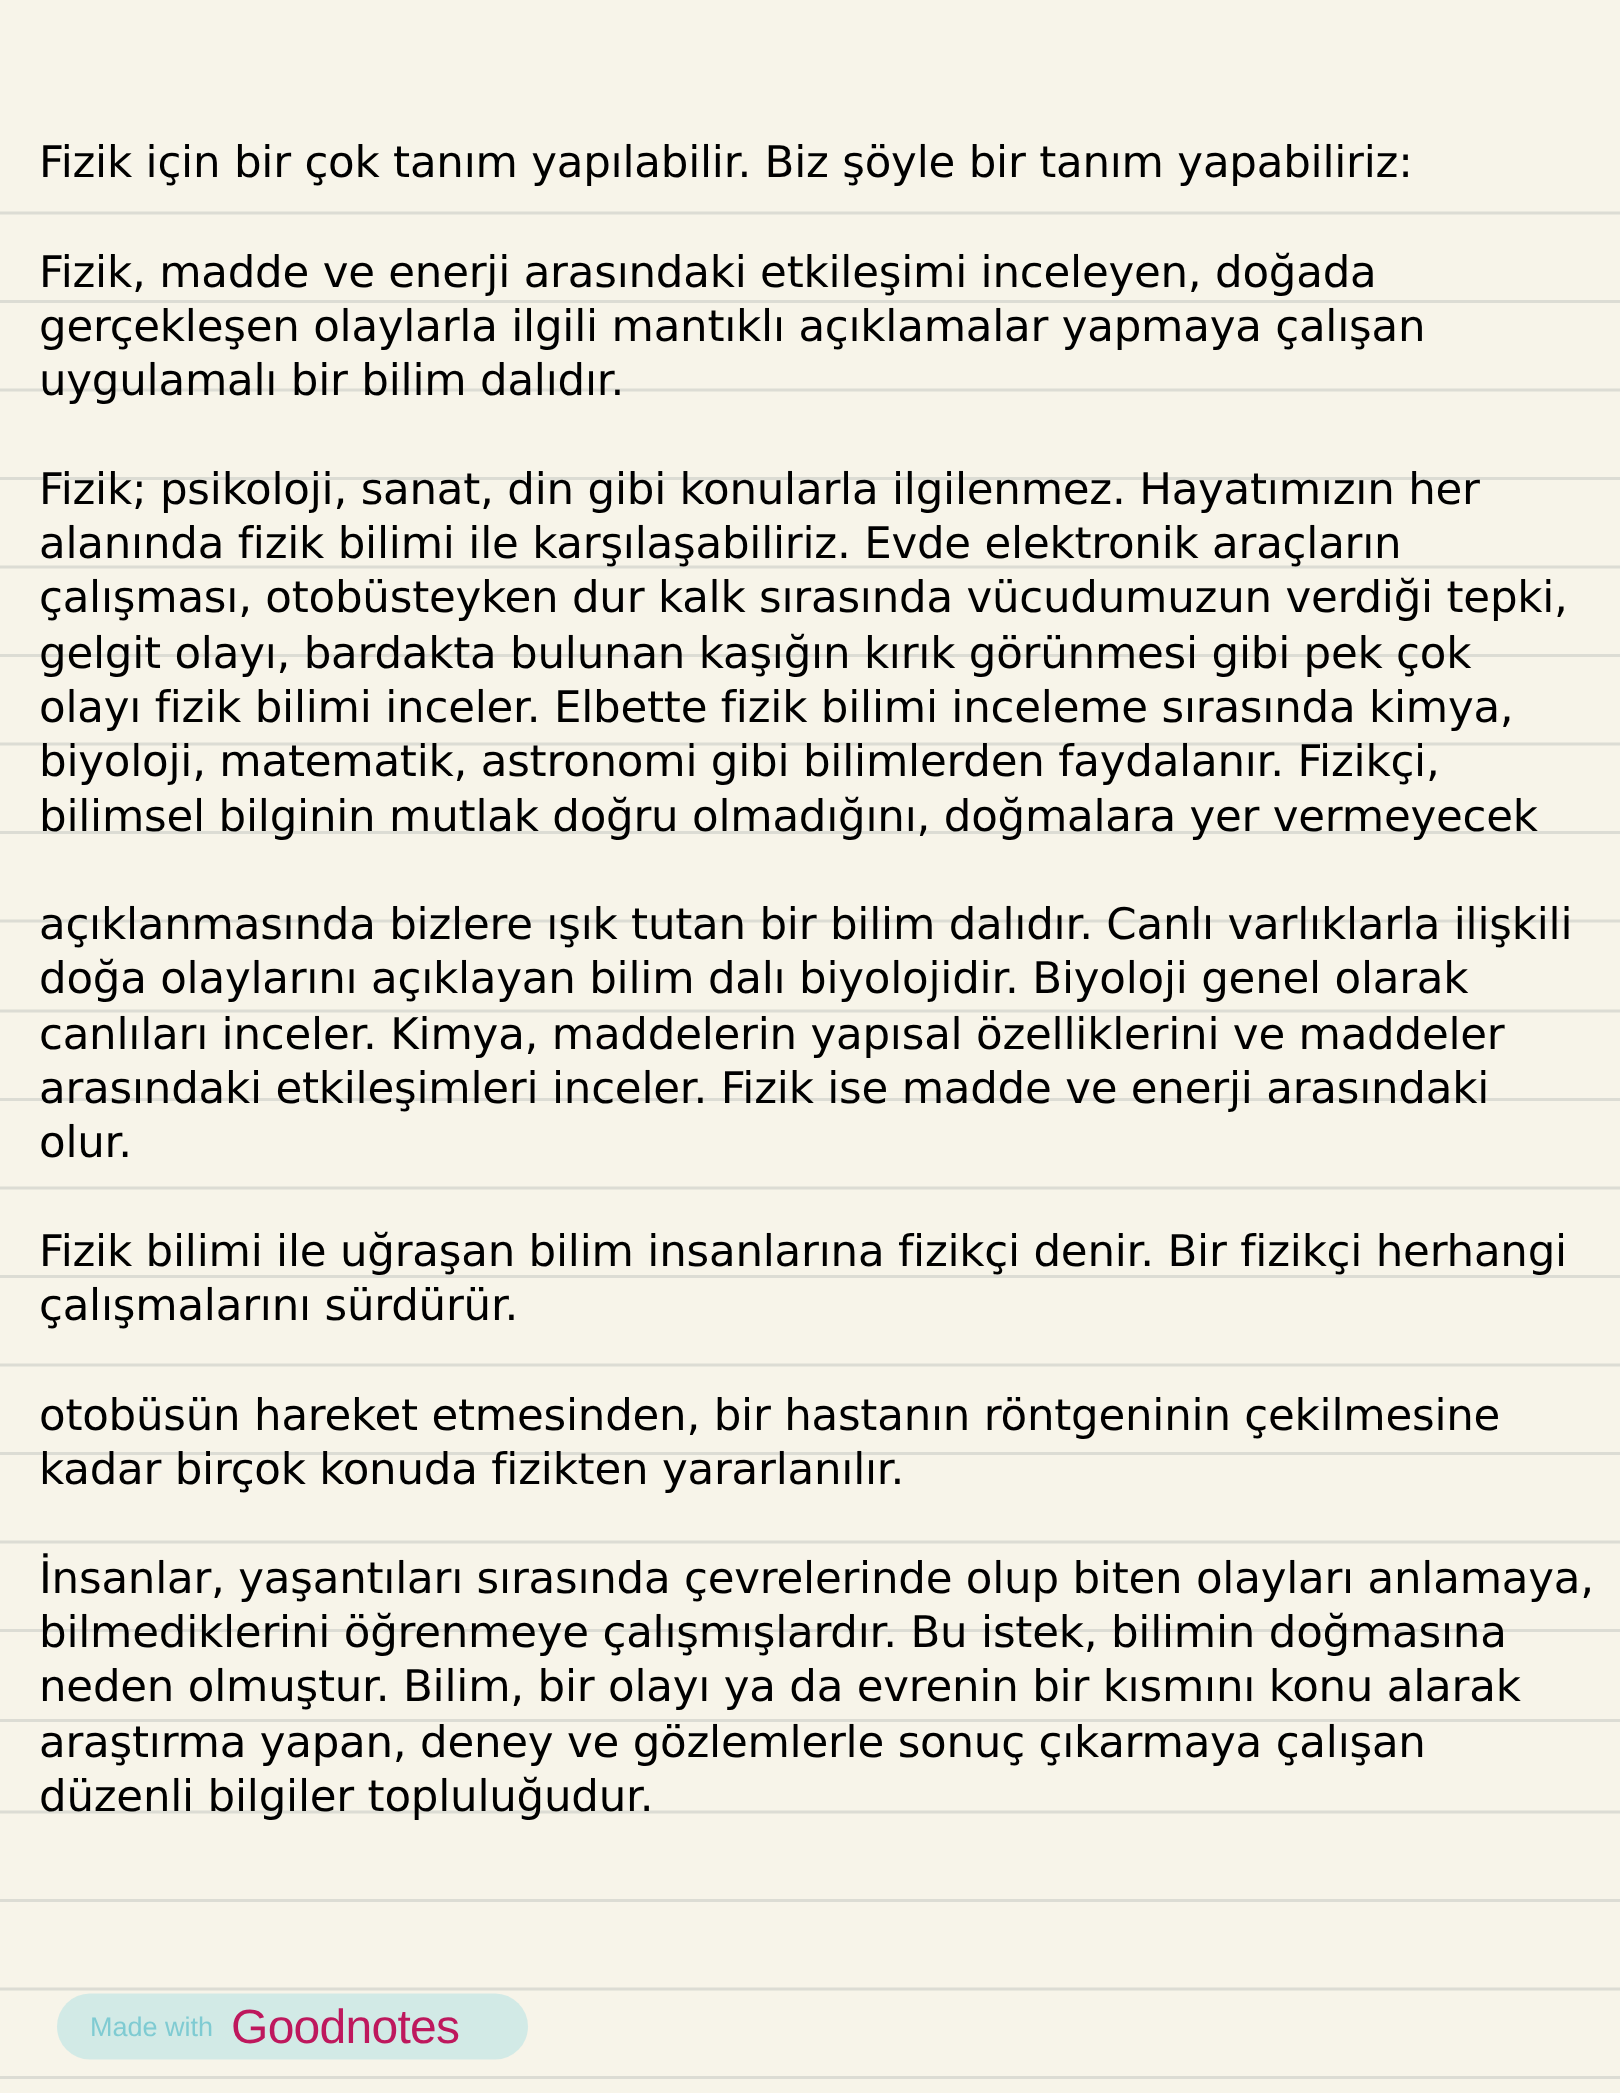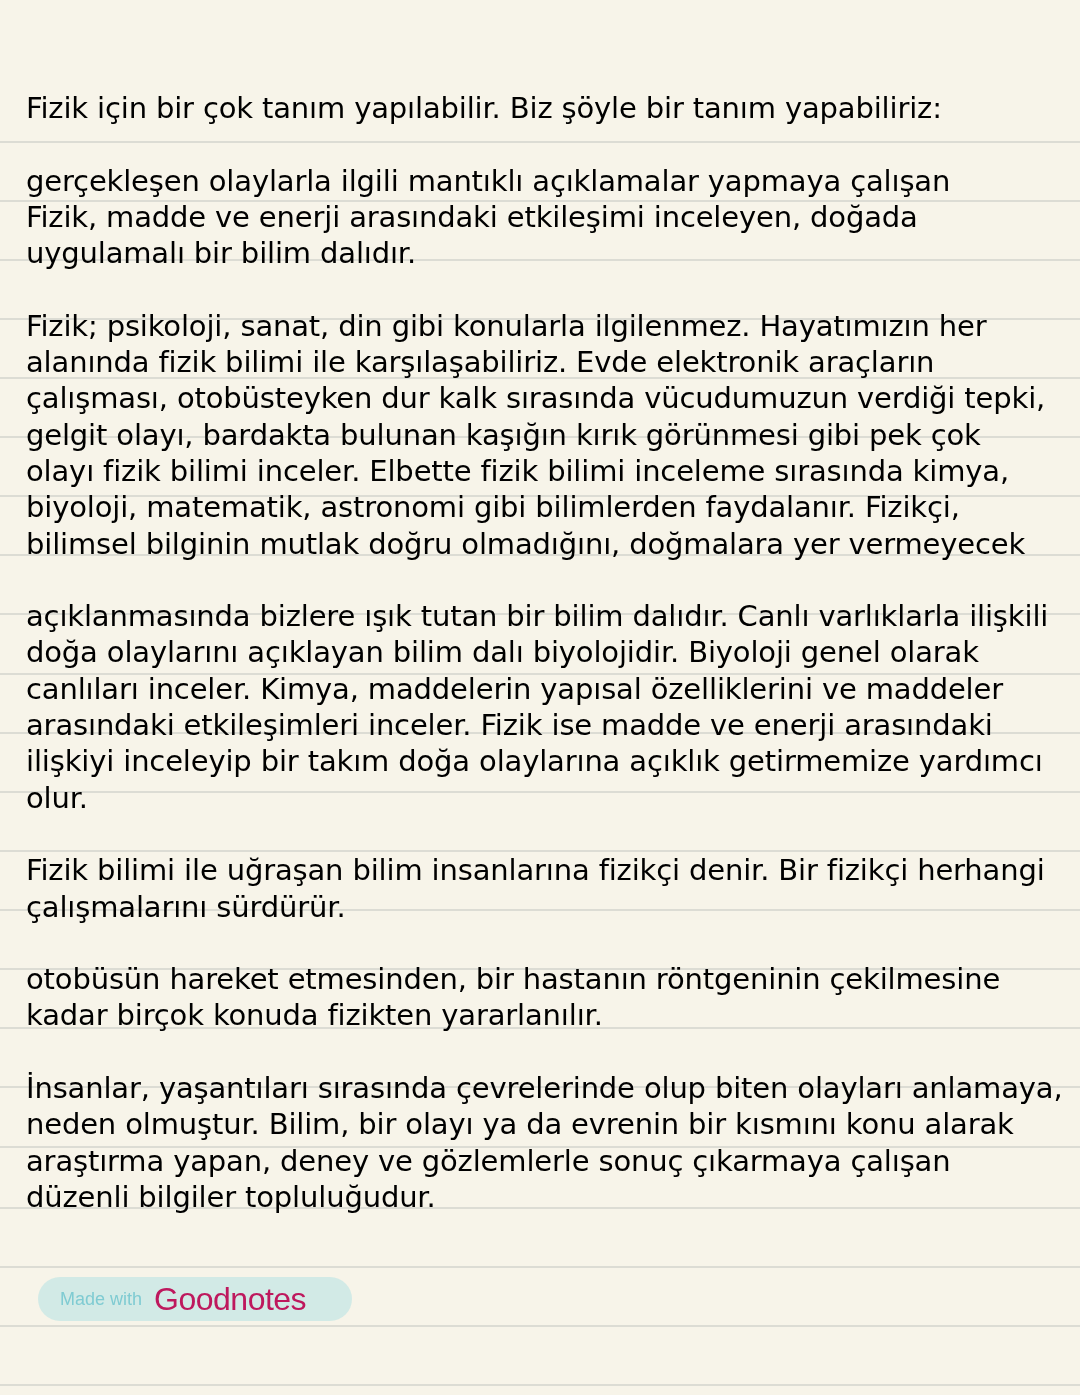--- a/index.html
+++ b/index.html
@@ -43,21 +43,21 @@
       letter-spacing: -0.15px;
       white-space: nowrap;
     }
     .line {
       display: block;
       height: 36.3px;
     }
     .watermark {
       position: absolute;
       left: 38px;
-      top: 1277px;
+      top: 1329px;
       width: 314px;
       height: 44px;
       border-radius: 22px;
       background: rgba(196, 230, 228, 0.72);
       display: flex;
       align-items: center;
       padding-left: 22px;
       box-sizing: border-box;
     }
     .wm-made {
@@ -99,51 +99,51 @@
     <div class="rule-line" style="top: 1266px;"></div>
     <div class="rule-line" style="top: 1325px;"></div>
     <div class="rule-line" style="top: 1384px;"></div>
   </div>
 
 <div class="page" id="page">
     <p class="para">
       <span class="line">Fizik için bir çok tanım yapılabilir. Biz şöyle bir tanım yapabiliriz:</span>
     </p>
     <p class="para">
+      <span class="line">Fizik, madde ve enerji arasındaki etkileşimi inceleyen, doğada</span>
       <span class="line">gerçekleşen olaylarla ilgili mantıklı açıklamalar yapmaya çalışan</span>
-      <span class="line">Fizik, madde ve enerji arasındaki etkileşimi inceleyen, doğada</span>
       <span class="line">uygulamalı bir bilim dalıdır.</span>
     </p>
     <p class="para">
       <span class="line">Fizik; psikoloji, sanat, din gibi konularla ilgilenmez. Hayatımızın her</span>
       <span class="line">alanında fizik bilimi ile karşılaşabiliriz. Evde elektronik araçların</span>
       <span class="line">çalışması, otobüsteyken dur kalk sırasında vücudumuzun verdiği tepki,</span>
       <span class="line">gelgit olayı, bardakta bulunan kaşığın kırık görünmesi gibi pek çok</span>
       <span class="line">olayı fizik bilimi inceler. Elbette fizik bilimi inceleme sırasında kimya,</span>
       <span class="line">biyoloji, matematik, astronomi gibi bilimlerden faydalanır. Fizikçi,</span>
       <span class="line">bilimsel bilginin mutlak doğru olmadığını, doğmalara yer vermeyecek</span>
     </p>
     <p class="para">
       <span class="line">açıklanmasında bizlere ışık tutan bir bilim dalıdır. Canlı varlıklarla ilişkili</span>
       <span class="line">doğa olaylarını açıklayan bilim dalı biyolojidir. Biyoloji genel olarak</span>
       <span class="line">canlıları inceler. Kimya, maddelerin yapısal özelliklerini ve maddeler</span>
       <span class="line">arasındaki etkileşimleri inceler. Fizik ise madde ve enerji arasındaki</span>
-      <span class="line">ilişkiyi inceleyip bir takım doğa olaylarına açıklık getirmemize yardımcı</span>
       <span class="line">olur.</span>
     </p>
     <p class="para">
       <span class="line">Fizik bilimi ile uğraşan bilim insanlarına fizikçi denir. Bir fizikçi herhangi</span>
       <span class="line">çalışmalarını sürdürür.</span>
     </p>
     <p class="para">
       <span class="line">otobüsün hareket etmesinden, bir hastanın röntgeninin çekilmesine</span>
       <span class="line">kadar birçok konuda fizikten yararlanılır.</span>
     </p>
     <p class="para">
       <span class="line">İnsanlar, yaşantıları sırasında çevrelerinde olup biten olayları anlamaya,</span>
+      <span class="line">bilmediklerini öğrenmeye çalışmışlardır. Bu istek, bilimin doğmasına</span>
       <span class="line">neden olmuştur. Bilim, bir olayı ya da evrenin bir kısmını konu alarak</span>
       <span class="line">araştırma yapan, deney ve gözlemlerle sonuç çıkarmaya çalışan</span>
       <span class="line">düzenli bilgiler topluluğudur.</span>
     </p>
   </div>
 
 <div class="watermark">
   <span class="wm-made">Made with</span>
   <span class="wm-brand">Goodnotes</span>
 </div>

